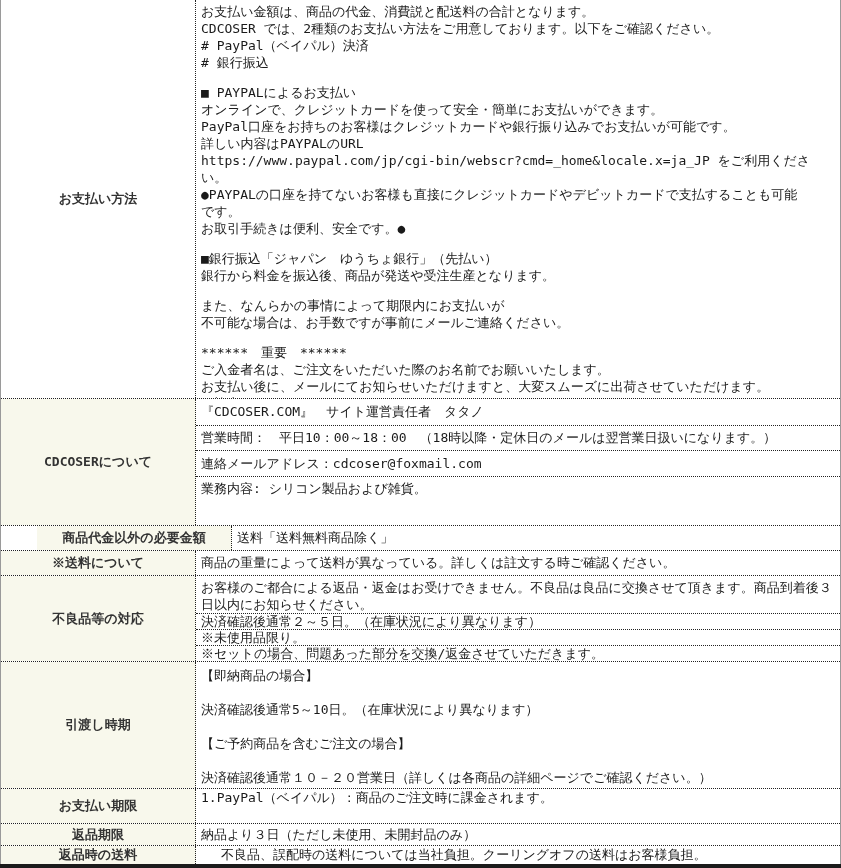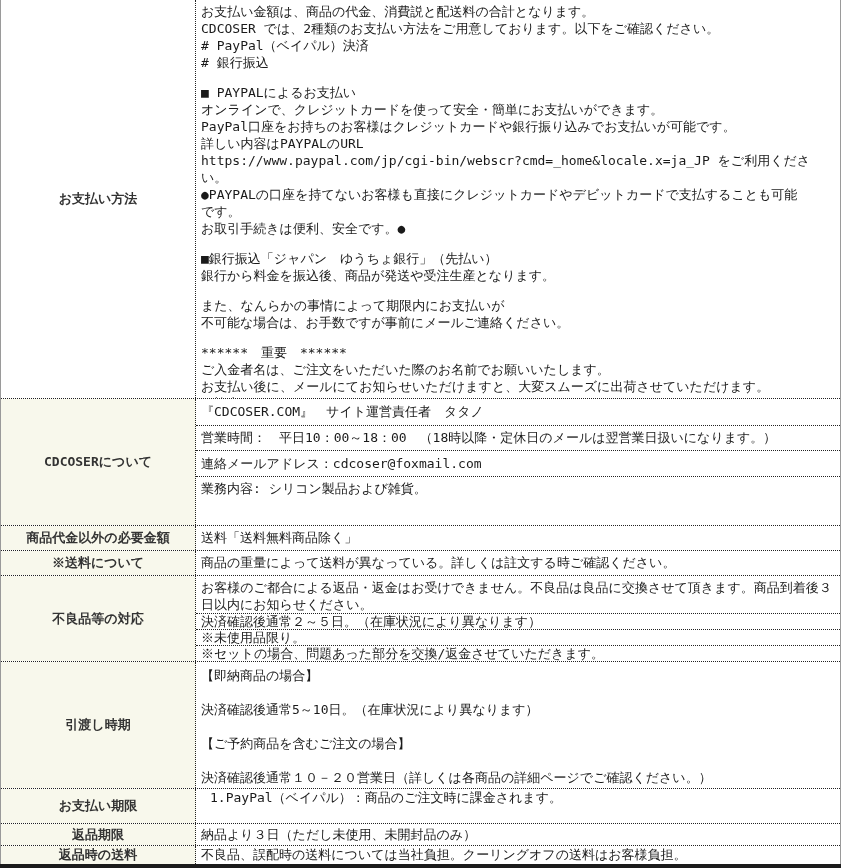--- a/index.html
+++ b/index.html
@@ -18,22 +18,22 @@
   .row + .row{border-top:1px dotted #222;}
   .hdr{
     width:195px;min-width:195px;border-right:1px dotted #222;
     background:#f8f8ec;display:flex;align-items:center;justify-content:center;
     font-weight:bold;color:#333;text-align:left;padding:0 6px;line-height:16px;
   }
   .hdr.white{background:#ffffff;}
   .cnt{flex:1;overflow:hidden;}
   .pre{white-space:pre-line;}
   
-  .r1{height:398px;} .r2{height:127px;} .r3{height:25px;} .r4{height:25px;}
-  .r5{height:86px;}  .r6{height:127px;} .r7{height:35px;gap:9px;} .r8{height:22px;} .r9{height:19px;}
+  .r1{height:398px;} .r2{height:127px;} .r3{height:25px;padding-left:36px;} .r4{height:25px;}
+  .r5{height:86px;}  .r6{height:127px;} .r7{height:35px;} .r8{height:22px;} .r9{height:19px;gap:20px;}
   
   .pm{padding:3px 4px 0 5px;line-height:17px;}
   .para + .para{margin-top:13px;}
   
   .sub{display:flex;align-items:center;padding:0 4px 0 5px;line-height:16px;overflow:hidden;}
   .sub + .sub{border-top:1px dotted #222;}
   .sub-s26{height:26px;} .sub-s25{height:25px;}
   .sub-s37{height:37px;align-items:flex-end;padding-top:2px;line-height:17px;}
   .sub-s16{height:16px;line-height:14px;}
   .sub-s17{height:17px;line-height:15px;}

